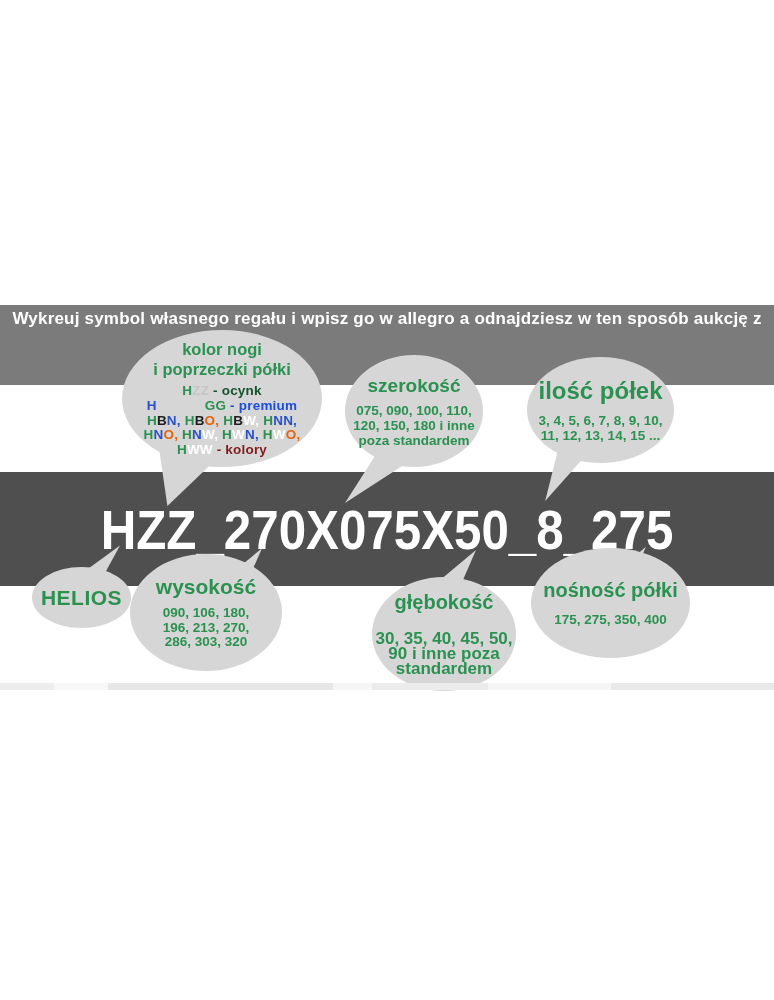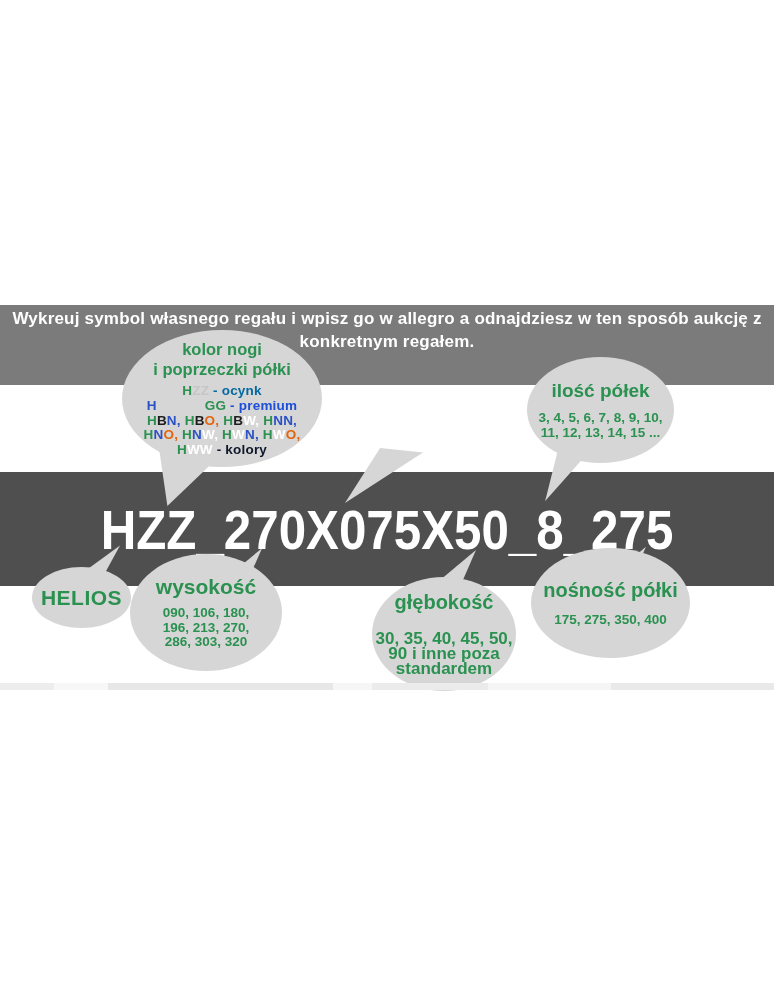--- a/index.html
+++ b/index.html
@@ -35,21 +35,21 @@
   #b-color .title{font-size:16.5px;line-height:20px;margin-bottom:5px;}
   #b-color .vline{font-size:13.5px;line-height:14.8px;letter-spacing:.2px;}
 
   
   #b-width{left:345px;top:355px;width:138px;height:112px;}
   #b-width .title{font-size:19px;margin-bottom:6px;}
   #b-width .vline{font-size:13.5px;line-height:15px;}
 
   
   #b-count{left:527px;top:357px;width:147px;height:106px;}
-  #b-count .title{font-size:19px;margin-bottom:8px;}
+  #b-count .title{font-size:24px;margin-bottom:8px;}
   #b-count .vline{font-size:13.5px;line-height:15px;text-align:center;}
 
   
   #b-brand{left:32px;top:567px;width:99px;height:61px;}
   #b-brand .title{font-size:21px;letter-spacing:.5px;}
 
   
   #b-height{left:130px;top:554px;width:152px;height:117px;}
   #b-height .title{font-size:21px;margin-bottom:7px;}
   #b-height .vline{font-size:13.5px;line-height:14.8px;}
@@ -90,45 +90,50 @@
 </head>
 <body>
 
 <div class="canvas">
 
   <div class="band header-band"></div>
   <div class="band code-band"></div>
 
   <div class="header-text">
     <div>Wykreuj symbol własnego regału i wpisz go w allegro a odnajdziesz w ten sposób aukcję z</div>
-    <div>konkretnym regałem.</div>
   </div>
 
   <div class="code-text">HZZ_270X075X50_8_275</div>
 
   <div class="tail" id="t-color"></div>
   <div class="tail" id="t-width"></div>
   <div class="tail" id="t-count"></div>
   <div class="tail" id="t-brand"></div>
   <div class="tail" id="t-height"></div>
   <div class="tail" id="t-depth"></div>
   <div class="tail" id="t-load"></div>
 
   <div class="bubble" id="b-color">
     <div class="title">
       <div>kolor nogi</div>
       <div>i poprzeczki półki</div>
     </div>
-    <div class="vline"><span style="color: rgb(42, 145, 80);">H</span><span style="color: rgb(198, 198, 198);">ZZ</span><span style="color: #0369a1;"> - ocynk</span></div>
+    <div class="vline"><span style="color: rgb(42, 145, 80);">H</span><span style="color: rgb(198, 198, 198);">ZZ</span><span style="color: #14532d;"> - ocynk</span></div>
     <div class="vline"><span style="color: rgb(43, 82, 197);">H</span><span style="color: rgb(42, 145, 80); margin-left: 48px;">GG</span><span style="color: #1d4ed8;"> - premium</span></div>
     <div class="vline"><span style="color: rgb(42, 145, 80);">H</span><span style="color: rgb(29, 29, 29);">B</span><span style="color: rgb(43, 82, 197);">N</span><span style="color: rgb(43, 82, 197);">, </span><span style="color: rgb(42, 145, 80);">H</span><span style="color: rgb(29, 29, 29);">B</span><span style="color: rgb(227, 101, 14);">O</span><span style="color: rgb(227, 101, 14);">, </span><span style="color: rgb(42, 145, 80);">H</span><span style="color: rgb(29, 29, 29);">B</span><span style="color: rgb(255, 255, 255);">W</span><span style="color: rgb(255, 255, 255);">, </span><span style="color: rgb(42, 145, 80);">H</span><span style="color: rgb(43, 82, 197);">N</span><span style="color: rgb(43, 82, 197);">N</span><span style="color: rgb(43, 82, 197);">,</span></div>
     <div class="vline"><span style="color: rgb(42, 145, 80);">H</span><span style="color: rgb(43, 82, 197);">N</span><span style="color: rgb(227, 101, 14);">O</span><span style="color: rgb(227, 101, 14);">, </span><span style="color: rgb(42, 145, 80);">H</span><span style="color: rgb(43, 82, 197);">N</span><span style="color: rgb(255, 255, 255);">W</span><span style="color: rgb(255, 255, 255);">, </span><span style="color: rgb(42, 145, 80);">H</span><span style="color: rgb(255, 255, 255);">W</span><span style="color: rgb(43, 82, 197);">N</span><span style="color: rgb(43, 82, 197);">, </span><span style="color: rgb(42, 145, 80);">H</span><span style="color: rgb(255, 255, 255);">W</span><span style="color: rgb(227, 101, 14);">O</span><span style="color: rgb(227, 101, 14);">,</span></div>
-    <div class="vline"><span style="color: rgb(42, 145, 80);">H</span><span style="color: rgb(255, 255, 255);">WW</span><span style="color: #0f172a;"> - kolory</span></div>
+    <div class="vline"><span style="color: rgb(42, 145, 80);">H</span><span style="color: rgb(255, 255, 255);">WW</span><span style="color: #7f1d1d;"> - kolory</span></div>
   </div>
 
+  <div class="bubble" id="b-width">
+    <div class="title">szerokość</div>
+    <div class="vline">075, 090, 100, 110,</div>
+    <div class="vline">120, 150, 180  i inne</div>
+    <div class="vline">poza standardem</div>
+  </div>
 
   <div class="bubble" id="b-count">
     <div class="title">ilość półek</div>
     <div class="vline">3, 4, 5, 6, 7, 8, 9, 10,</div>
     <div class="vline">11, 12, 13, 14, 15 ...</div>
   </div>
 
   <div class="bubble" id="b-brand">
     <div class="title">HELIOS</div>
   </div>

